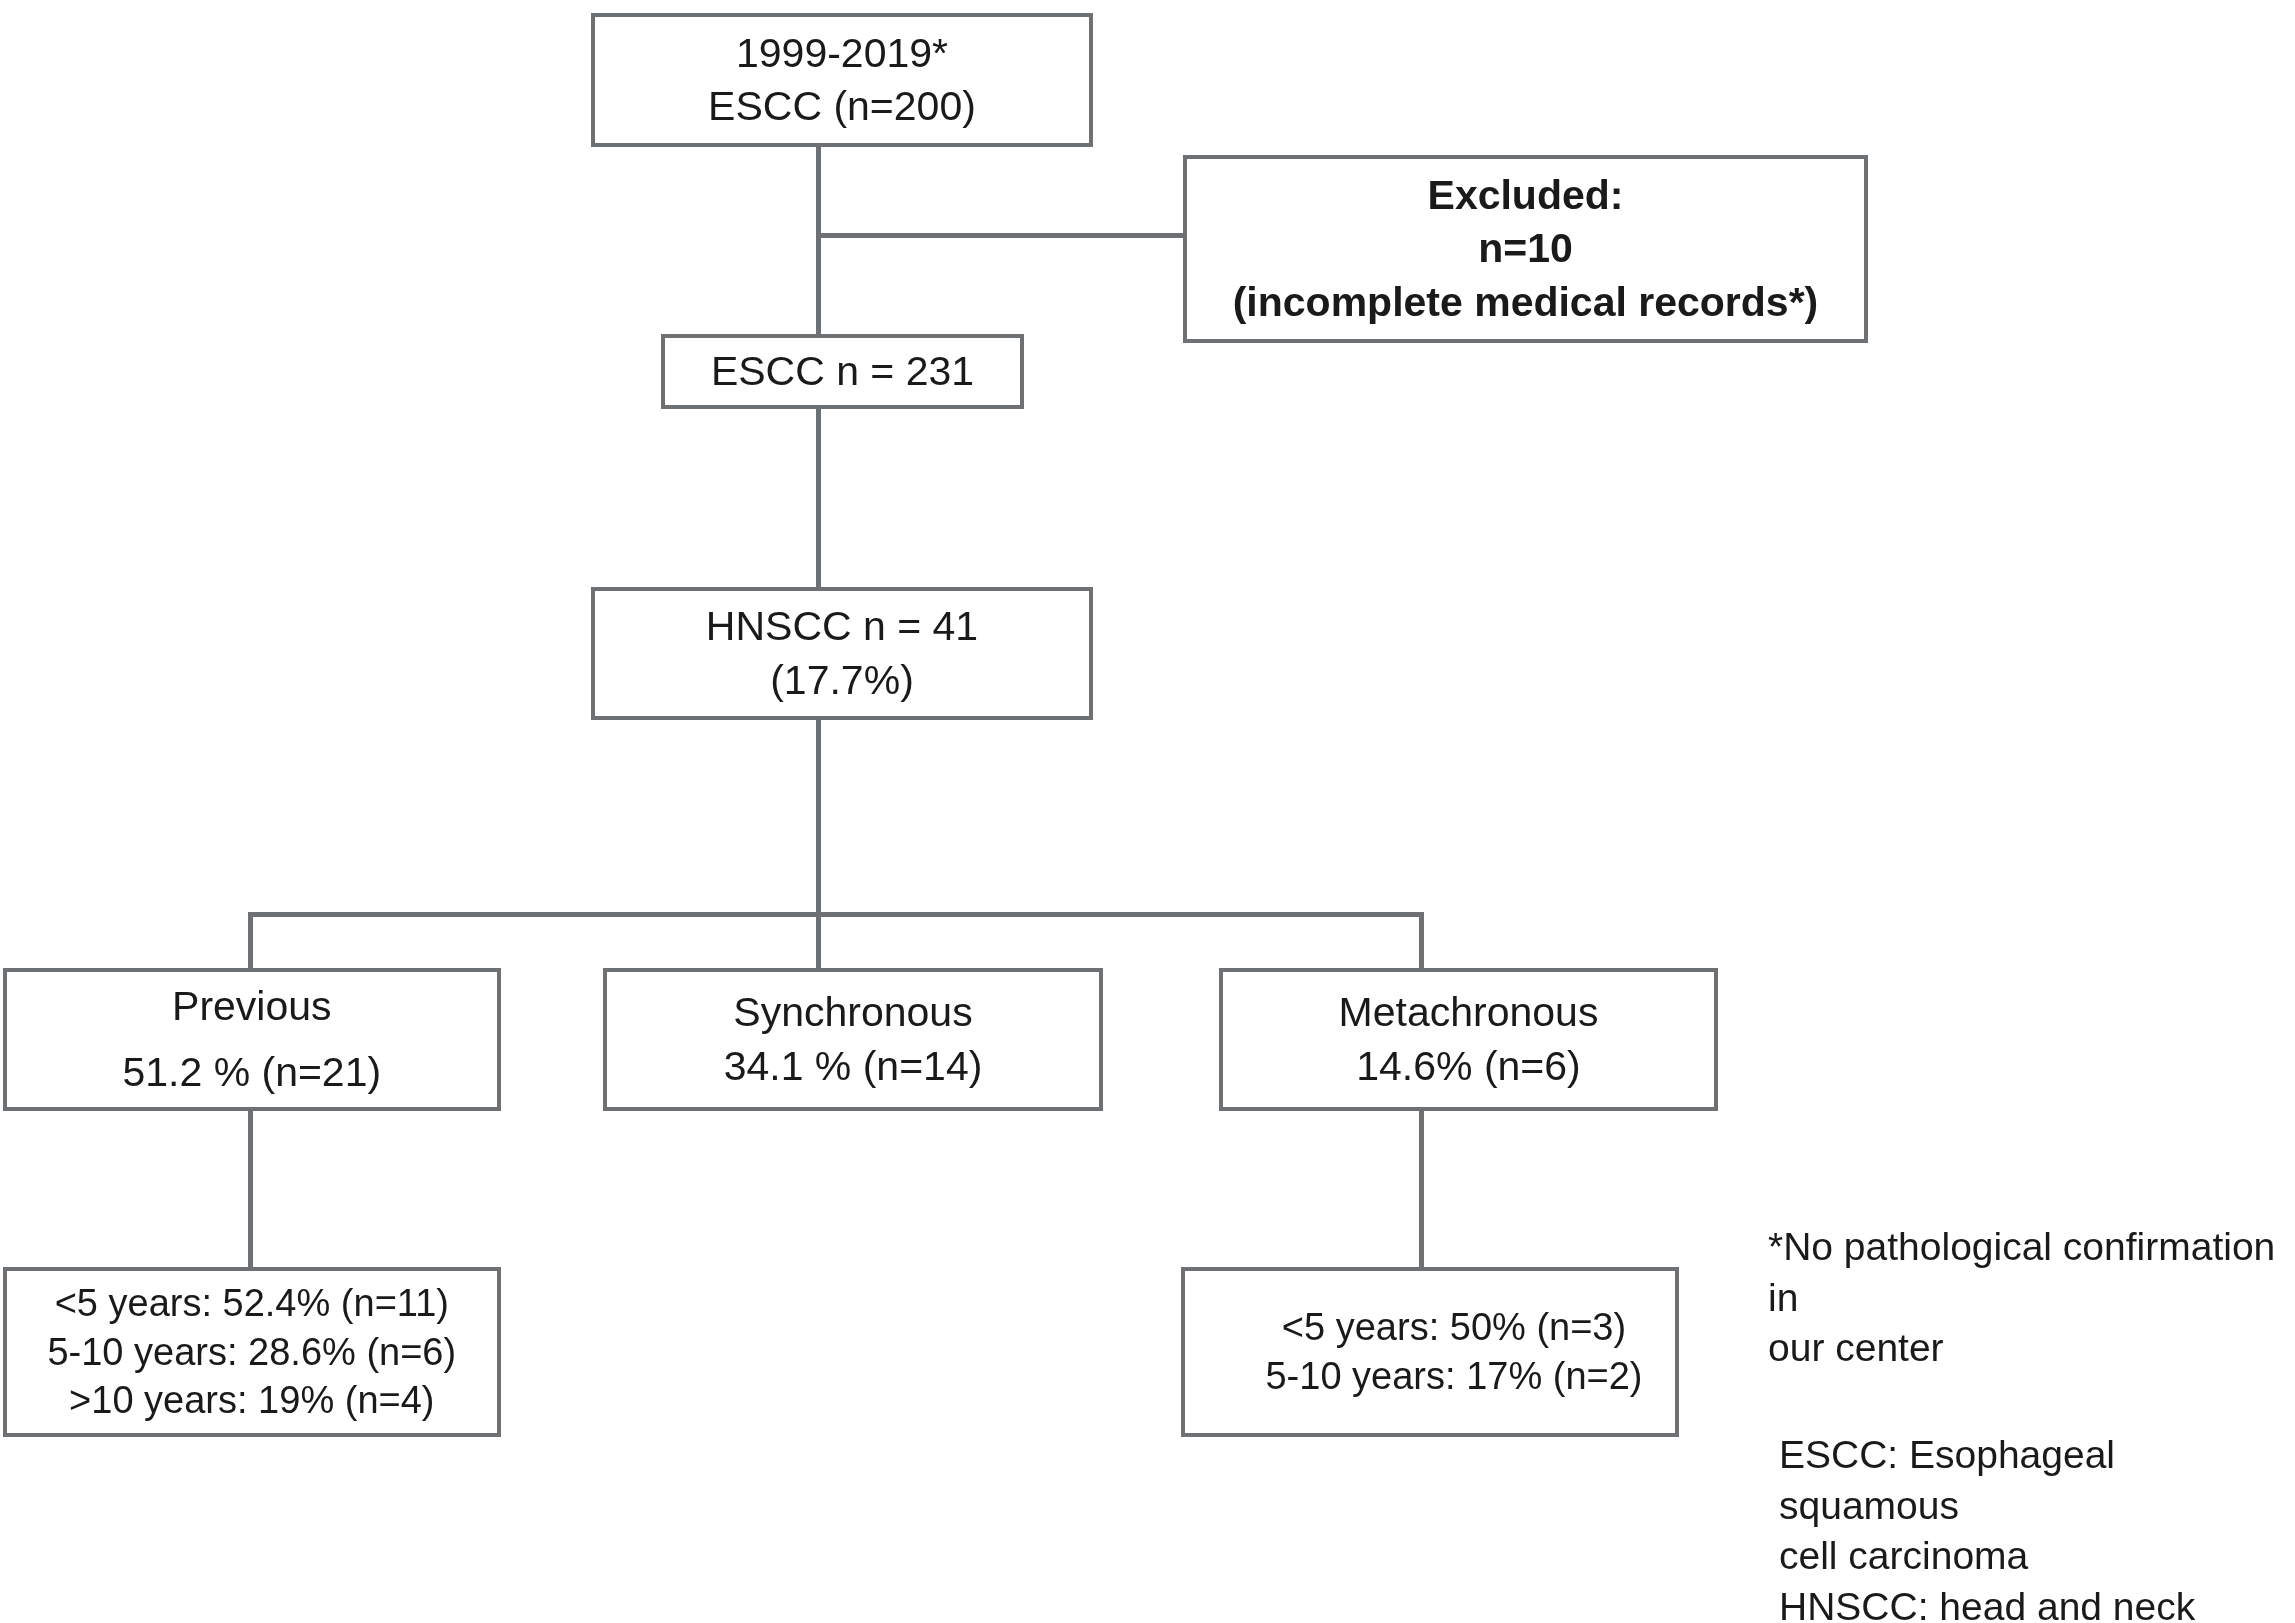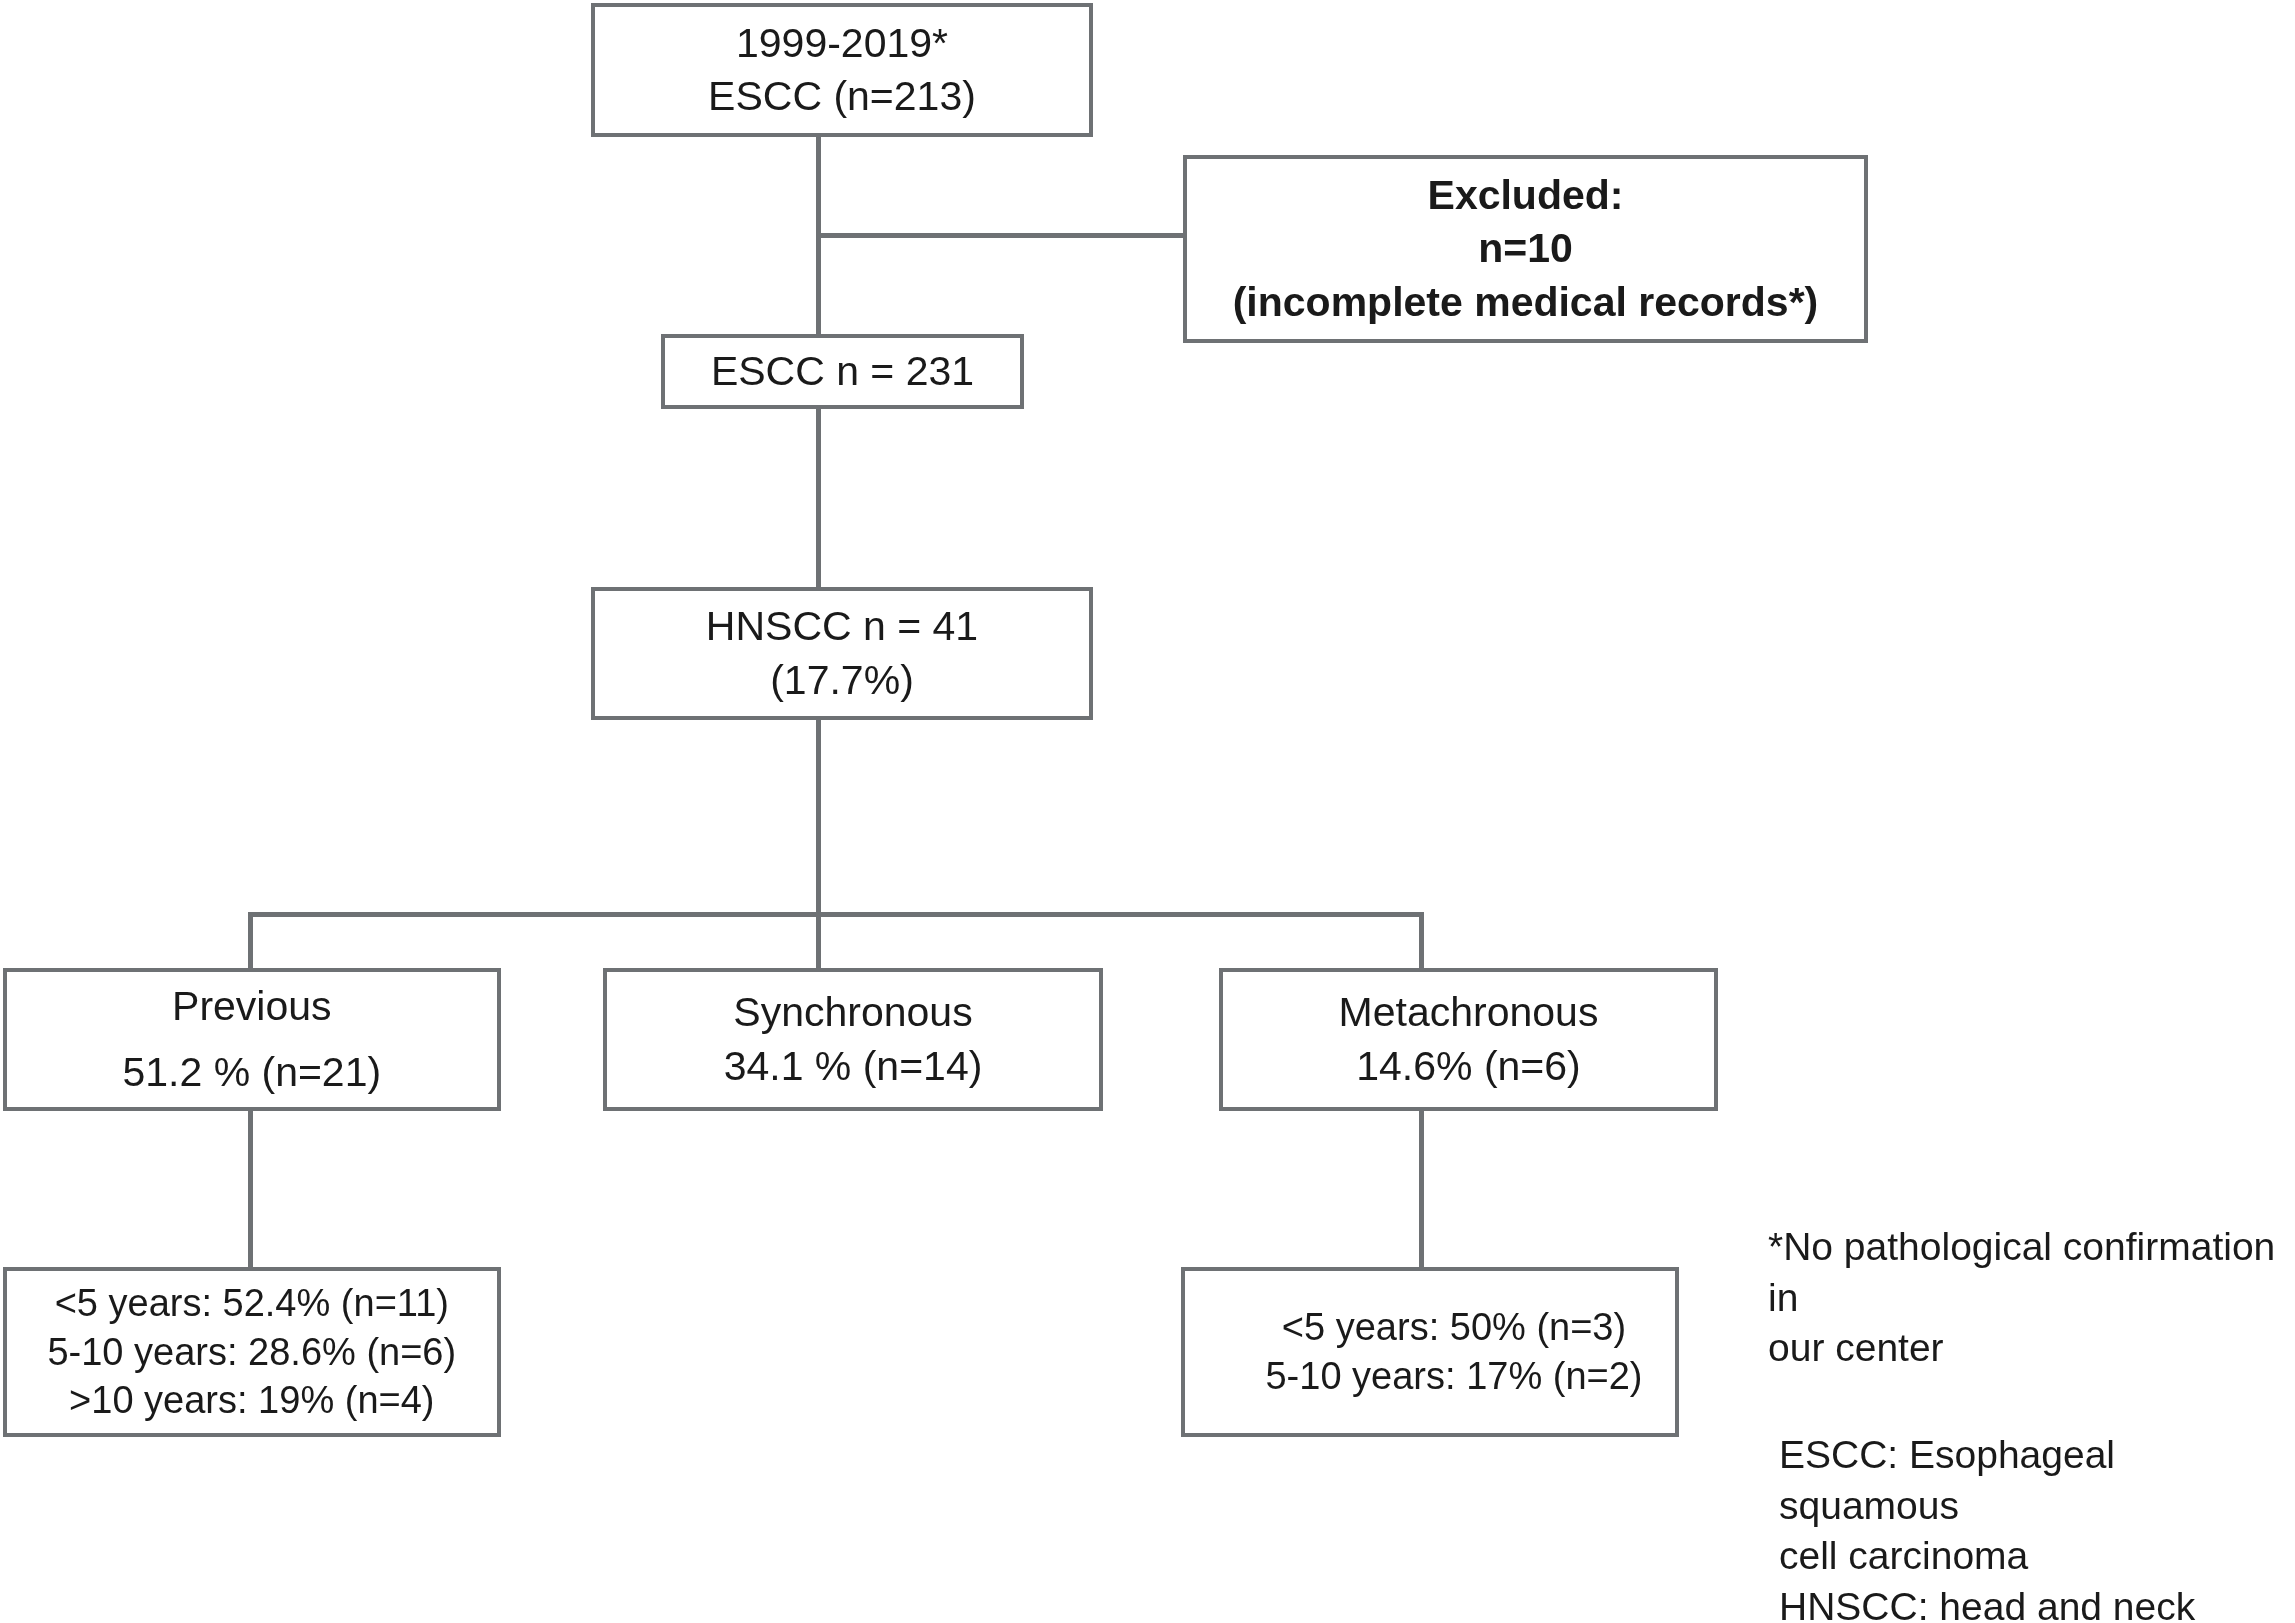--- a/index.html
+++ b/index.html
@@ -83,23 +83,23 @@
   <div class="conn v" style="left:248px; top:912px; height:57px;"></div>
 
   <div class="conn v" style="left:816px; top:912px; height:57px;"></div>
 
   <div class="conn v" style="left:1419px; top:912px; height:57px;"></div>
 
   <div class="conn v" style="left:248px; top:1110px; height:159px;"></div>
 
   <div class="conn v" style="left:1419px; top:1110px; height:159px;"></div>
 
-  <div class="node" style="left:591px; top:3px; width:502px; height:134px;">
+  <div class="node" style="left:591px; top:13px; width:502px; height:134px;">
     <span class="line">1999-2019*</span>
-    <span class="line">ESCC (n=213)</span>
+    <span class="line">ESCC (n=200)</span>
   </div>
 
   <div class="node" style="left:1183px; top:155px; width:685px; height:188px;font-weight:bold;">
     <span class="line">Excluded:</span>
     <span class="line">n=10</span>
     <span class="line">(incomplete medical records*)</span>
   </div>
 
   <div class="node" style="left:661px; top:334px; width:363px; height:75px;">
     <span class="line">ESCC n = 231</span>

